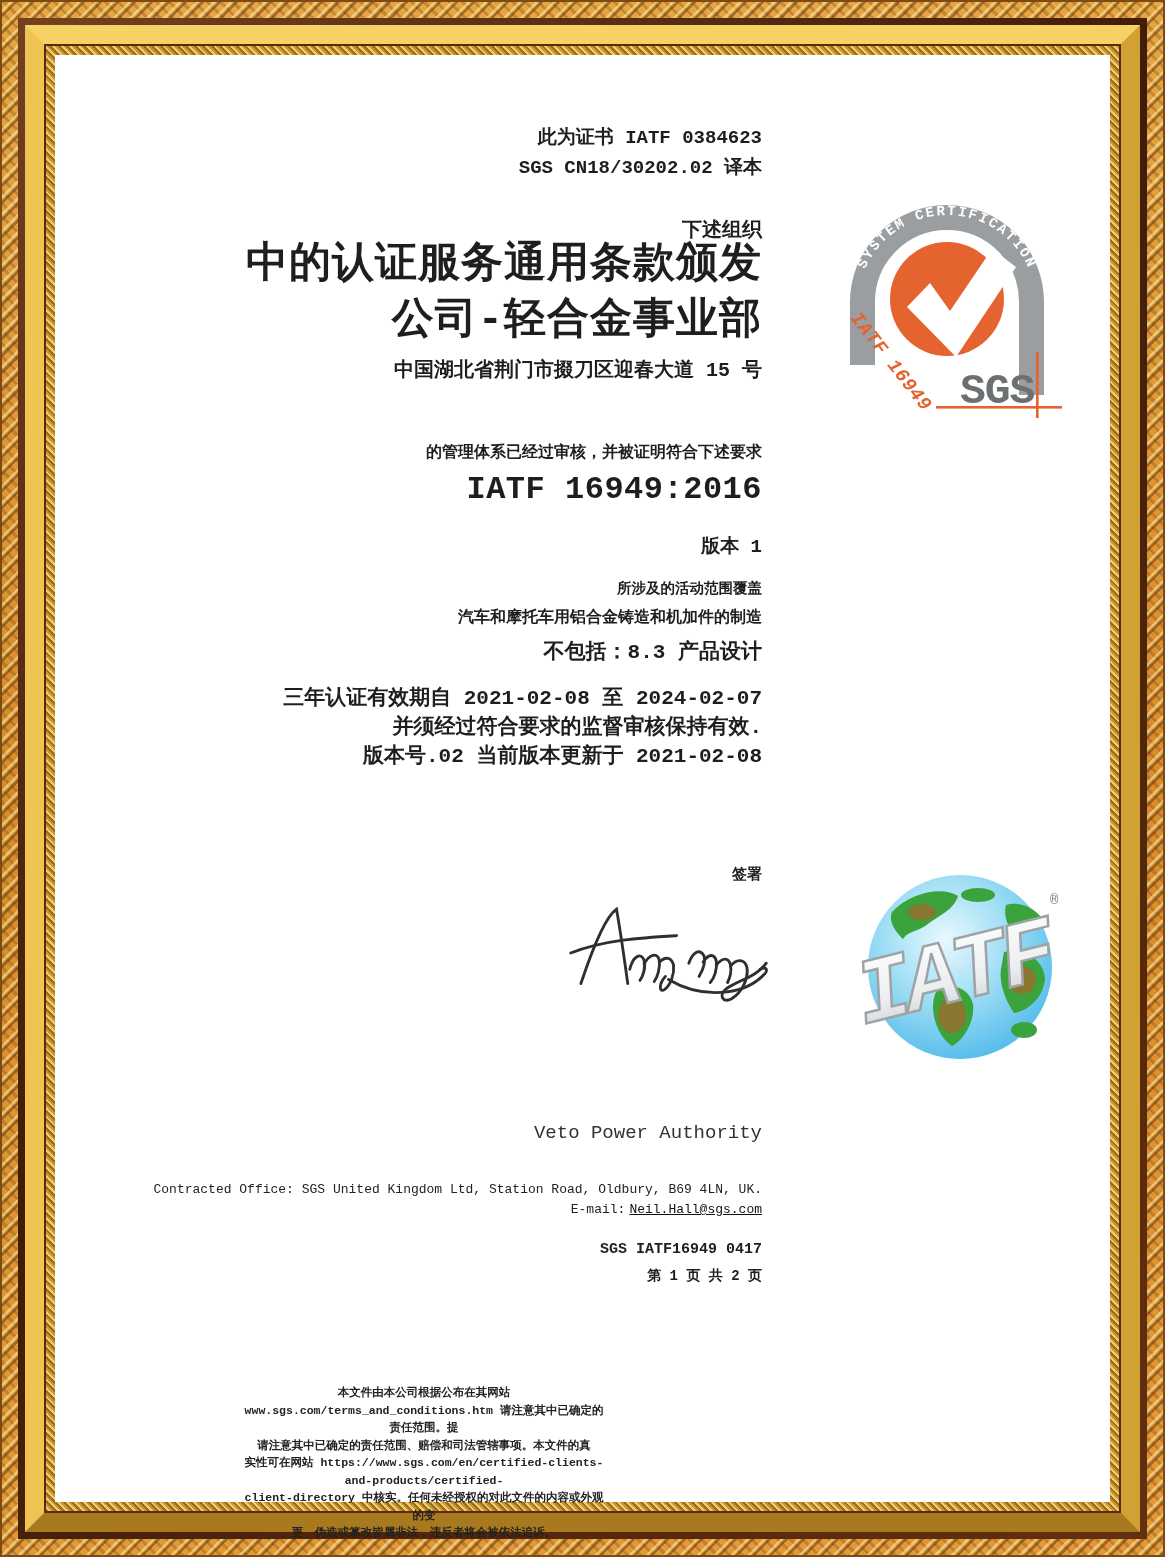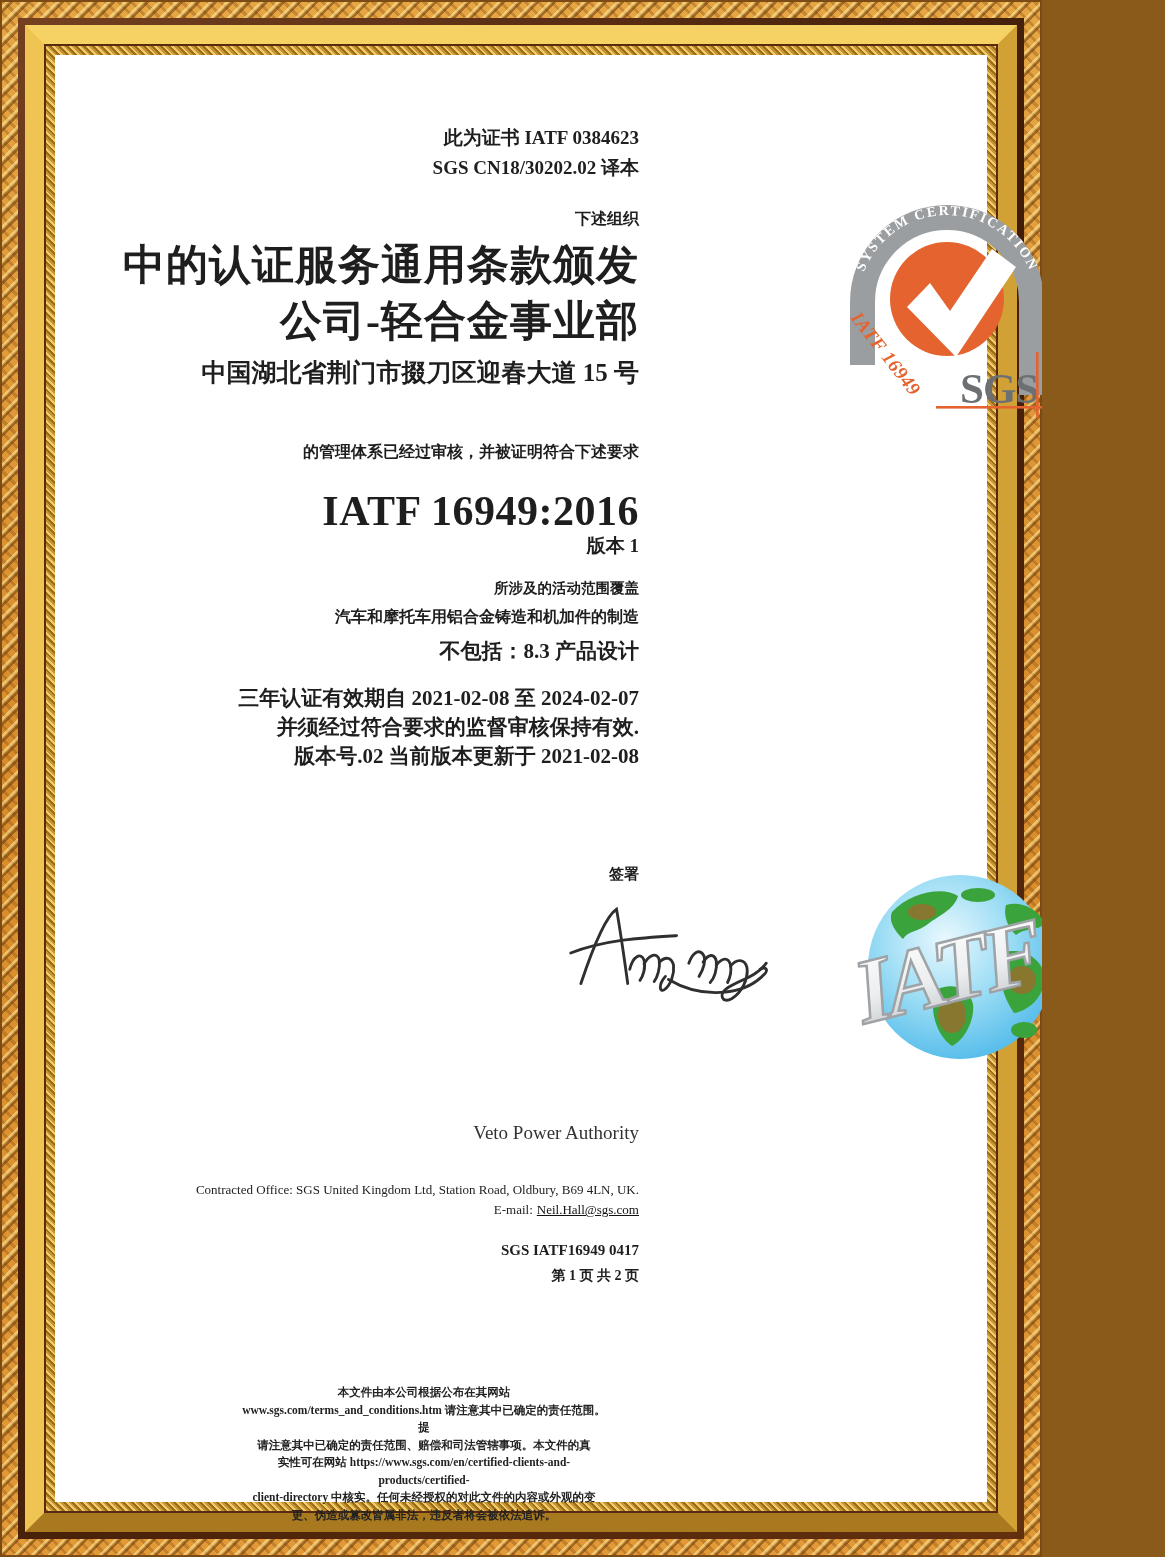--- a/index.html
+++ b/index.html
@@ -1,37 +1,37 @@
 <!DOCTYPE html>
 <html><head>
 <meta charset="utf-8">
 <style>
   html,body{margin:0;padding:0;background:#8a5a1a;}
-  .stage{position:relative;width:1042px;height:1557px;background:#fff;overflow:hidden;
-         font-family:Liberation Serif, serif;color:#1e1e1e;}
+  .stage{position:relative;width:1165px;height:1557px;background:#fff;overflow:hidden;
+         font-family:Liberation Mono, monospace;color:#1e1e1e;}
   
   .f-ornate{position:absolute;inset:0;border:2px solid #7c4a14;box-sizing:border-box;
     background:
       repeating-linear-gradient(-45deg,rgba(110,60,10,.55) 0 2px,rgba(255,236,160,.55) 4px 6px,transparent 6px 12px),
       repeating-linear-gradient(45deg,rgba(140,80,18,.35) 0 3px,transparent 3px 9px),
       linear-gradient(180deg,#e6a644,#d88c2c 50%,#e29a38);}
   .f-maroon{position:absolute;inset:18px;background:linear-gradient(135deg,#744020 0%,#3f1c08 45%,#63300f 100%);}
   .f-goldfix{position:absolute;inset:25px;border:19px solid;border-color:#f6d163 #d2a136 #a9791f #f0c452;}
   .f-line{position:absolute;inset:44px;border:2px solid #5a2911;}
   .f-bead{position:absolute;inset:46px;border:9px solid transparent;
     border-image:repeating-linear-gradient(45deg,#9c6d1a 0 2px,#f0cc66 2px 4px,#c89434 4px 6px) 9;}
   .paper{position:absolute;inset:55px;background:#ffffff;}
   
   .blk{position:absolute;right:348px;text-align:right;white-space:nowrap;color:#1e1e1e;}
   .cert-ref{top:68px;font-size:19px;font-weight:700;line-height:30px;}
-  .org-intro{top:154px;font-size:16px;font-weight:700;margin-left:48px;}
+  .org-intro{top:161px;font-size:20px;font-weight:700;margin-left:48px;}
   .company{top:182px;font-size:42px;font-weight:700;line-height:56px;letter-spacing:1px;}
-  .address{top:301px;font-size:25px;font-weight:700;}
+  .address{top:301px;font-size:20px;font-weight:700;}
   .audit{top:387px;font-size:16px;font-weight:700;}
-  .standard{top:432px;font-size:42px;font-weight:700;letter-spacing:.5px;}
+  .standard{top:416px;font-size:32px;font-weight:700;letter-spacing:.5px;}
   .version{top:478px;font-size:19px;font-weight:600;}
   .scope-intro{top:524px;font-size:14.5px;font-weight:700;}
   .scope{top:552px;font-size:16px;font-weight:700;}
   .exclusion{top:582px;font-size:21px;font-weight:600;}
   .validity{top:629px;font-size:21px;font-weight:600;line-height:29px;}
   .signed{top:810px;font-size:15px;font-weight:600;}
   .veto{top:1067px;font-size:19px;font-weight:400;color:#333;}
   .office{top:1125px;font-size:13px;line-height:20px;color:#222;}
   .office a{color:#111;text-decoration:underline;margin-left:4px;}
   .doccode{top:1182px;font-size:15px;font-weight:700;line-height:26px;}

